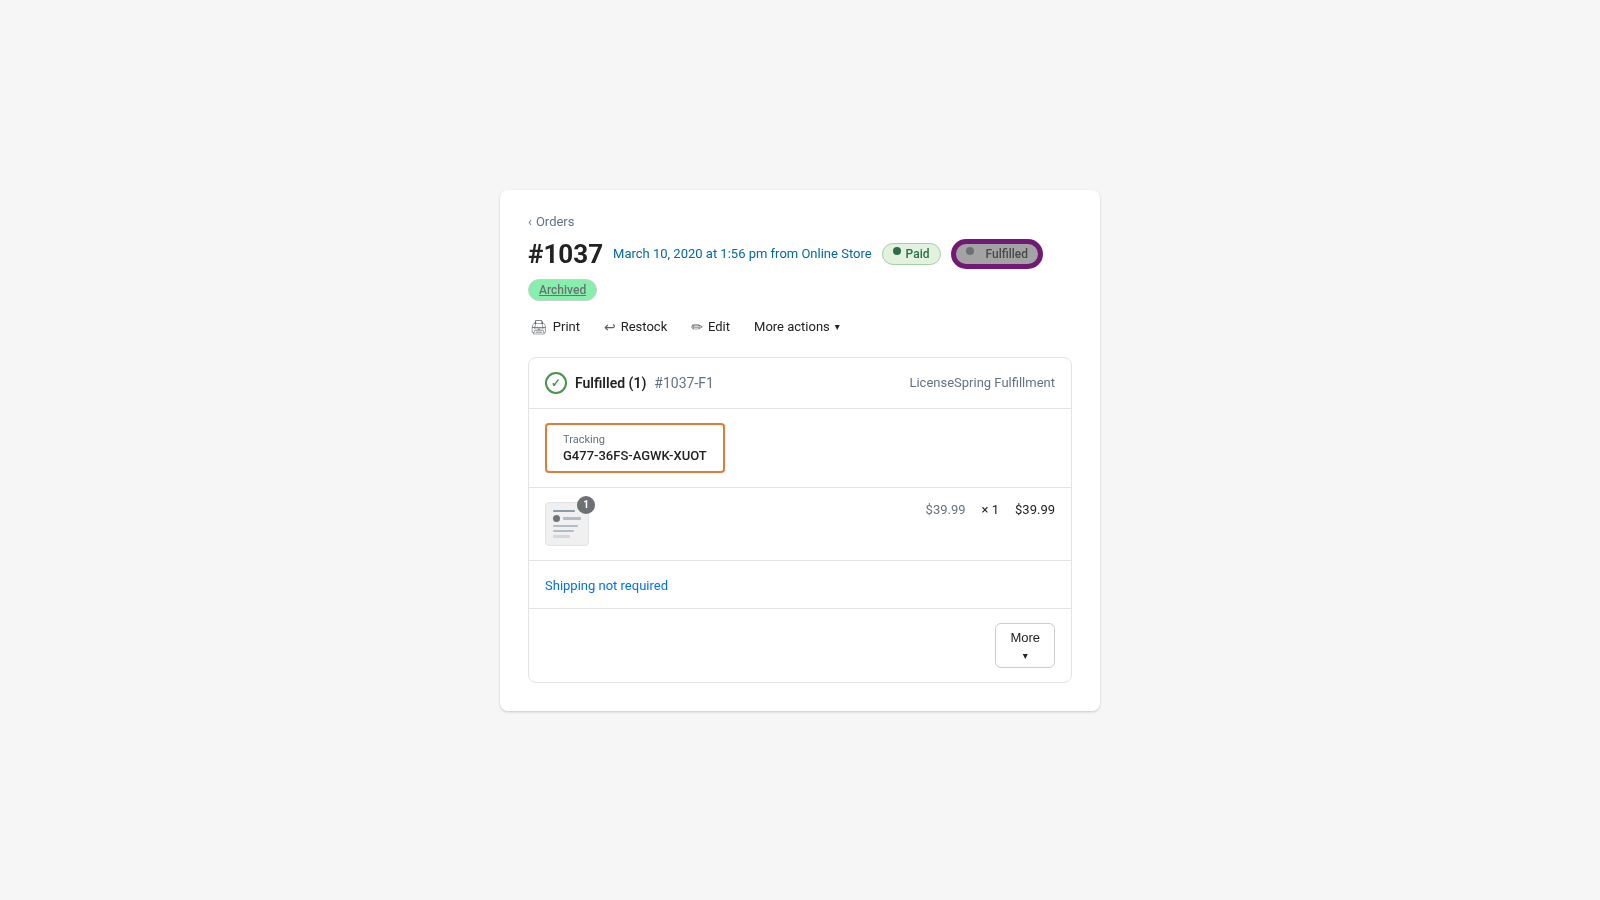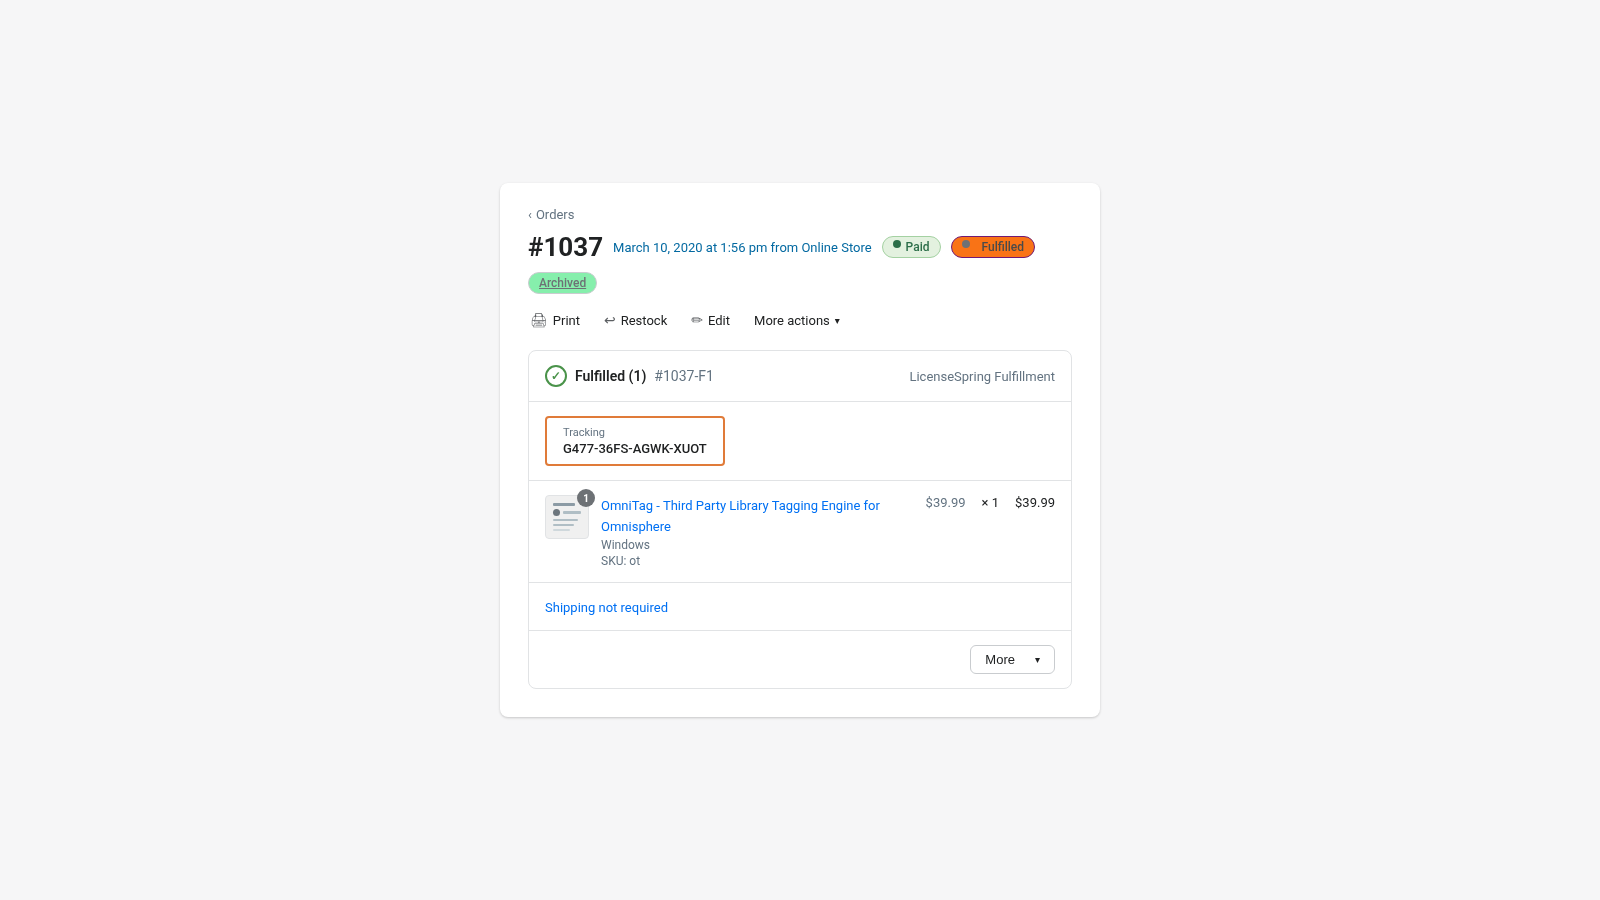--- a/index.html
+++ b/index.html
@@ -61,23 +61,23 @@
       font-weight: 500;
     }
 
     .badge-paid {
       background: #e3f1df;
       color: #2c6e49;
       border: 1px solid #a4d1a2;
     }
 
     .badge-fulfilled {
-      background: #f97316;
+      background: #a3a3a3;
       color: #4a4a4a;
-      border: 1px solid #701a75;
+      border: 5px solid #701a75;
       gap: 12px;
     }
 
     .badge-archived {
       background: #86efac;
       color: #6d7175;
       border: 1px solid #c9cccf;
       text-decoration: underline;
     }
 
@@ -280,29 +280,30 @@
     .bottom-toolbar {
       display: flex;
       justify-content: flex-end;
       padding: 14px 16px;
       border-top: 1px solid #e1e3e5;
     }
 
     .more-button {
       display: flex;
       align-items: center;
-      gap: 20px;
+      gap: 5px;
       padding: 6px 14px;
       border: 1px solid #c9cccf;
       border-radius: 6px;
       background: #fff;
       font-size: 13px;
       color: #202223;
       cursor: pointer;
       font-weight: 500;
+      flex-direction: column;
     }
 
     .chevron-icon { font-size: 10px; }
   </style>
 </head>
 <body>
 
 <div class="main-card">
 
   <div class="breadcrumb">
@@ -373,27 +374,20 @@
                 <div class="thumb-dot" style="width:7px;height:7px;border-radius:50%;background:#6c757d;flex-shrink:0;"></div>
                 <div class="thumb-line" style="width:70%; background:#b0bec5;"></div>
               </div>
               <div class="thumb-line" style="width:90%; background:#b0bec5;"></div>
               <div class="thumb-line" style="width:75%; background:#b0bec5;"></div>
               <div class="thumb-line" style="width:60%; background:#cfd8dc;"></div>
             </div>
           </div>
           <div class="product-qty-badge">1</div>
         </div>
-        <div class="product-info">
-          <a class="product-name" href="#">
-            <span>OmniTag - Third Party Library Tagging Engine for Omnisphere</span>
-          </a>
-          <div class="product-meta">Windows</div>
-          <div class="product-meta">SKU: <span>ot</span></div>
-        </div>
         <div class="product-pricing">
           <span class="price-unit">$39.99</span>
           <span>× 1</span>
           <span>$39.99</span>
         </div>
       </div>
     </div>
 
     <div class="shipping-section">
       <a class="shipping-text" href="#">

